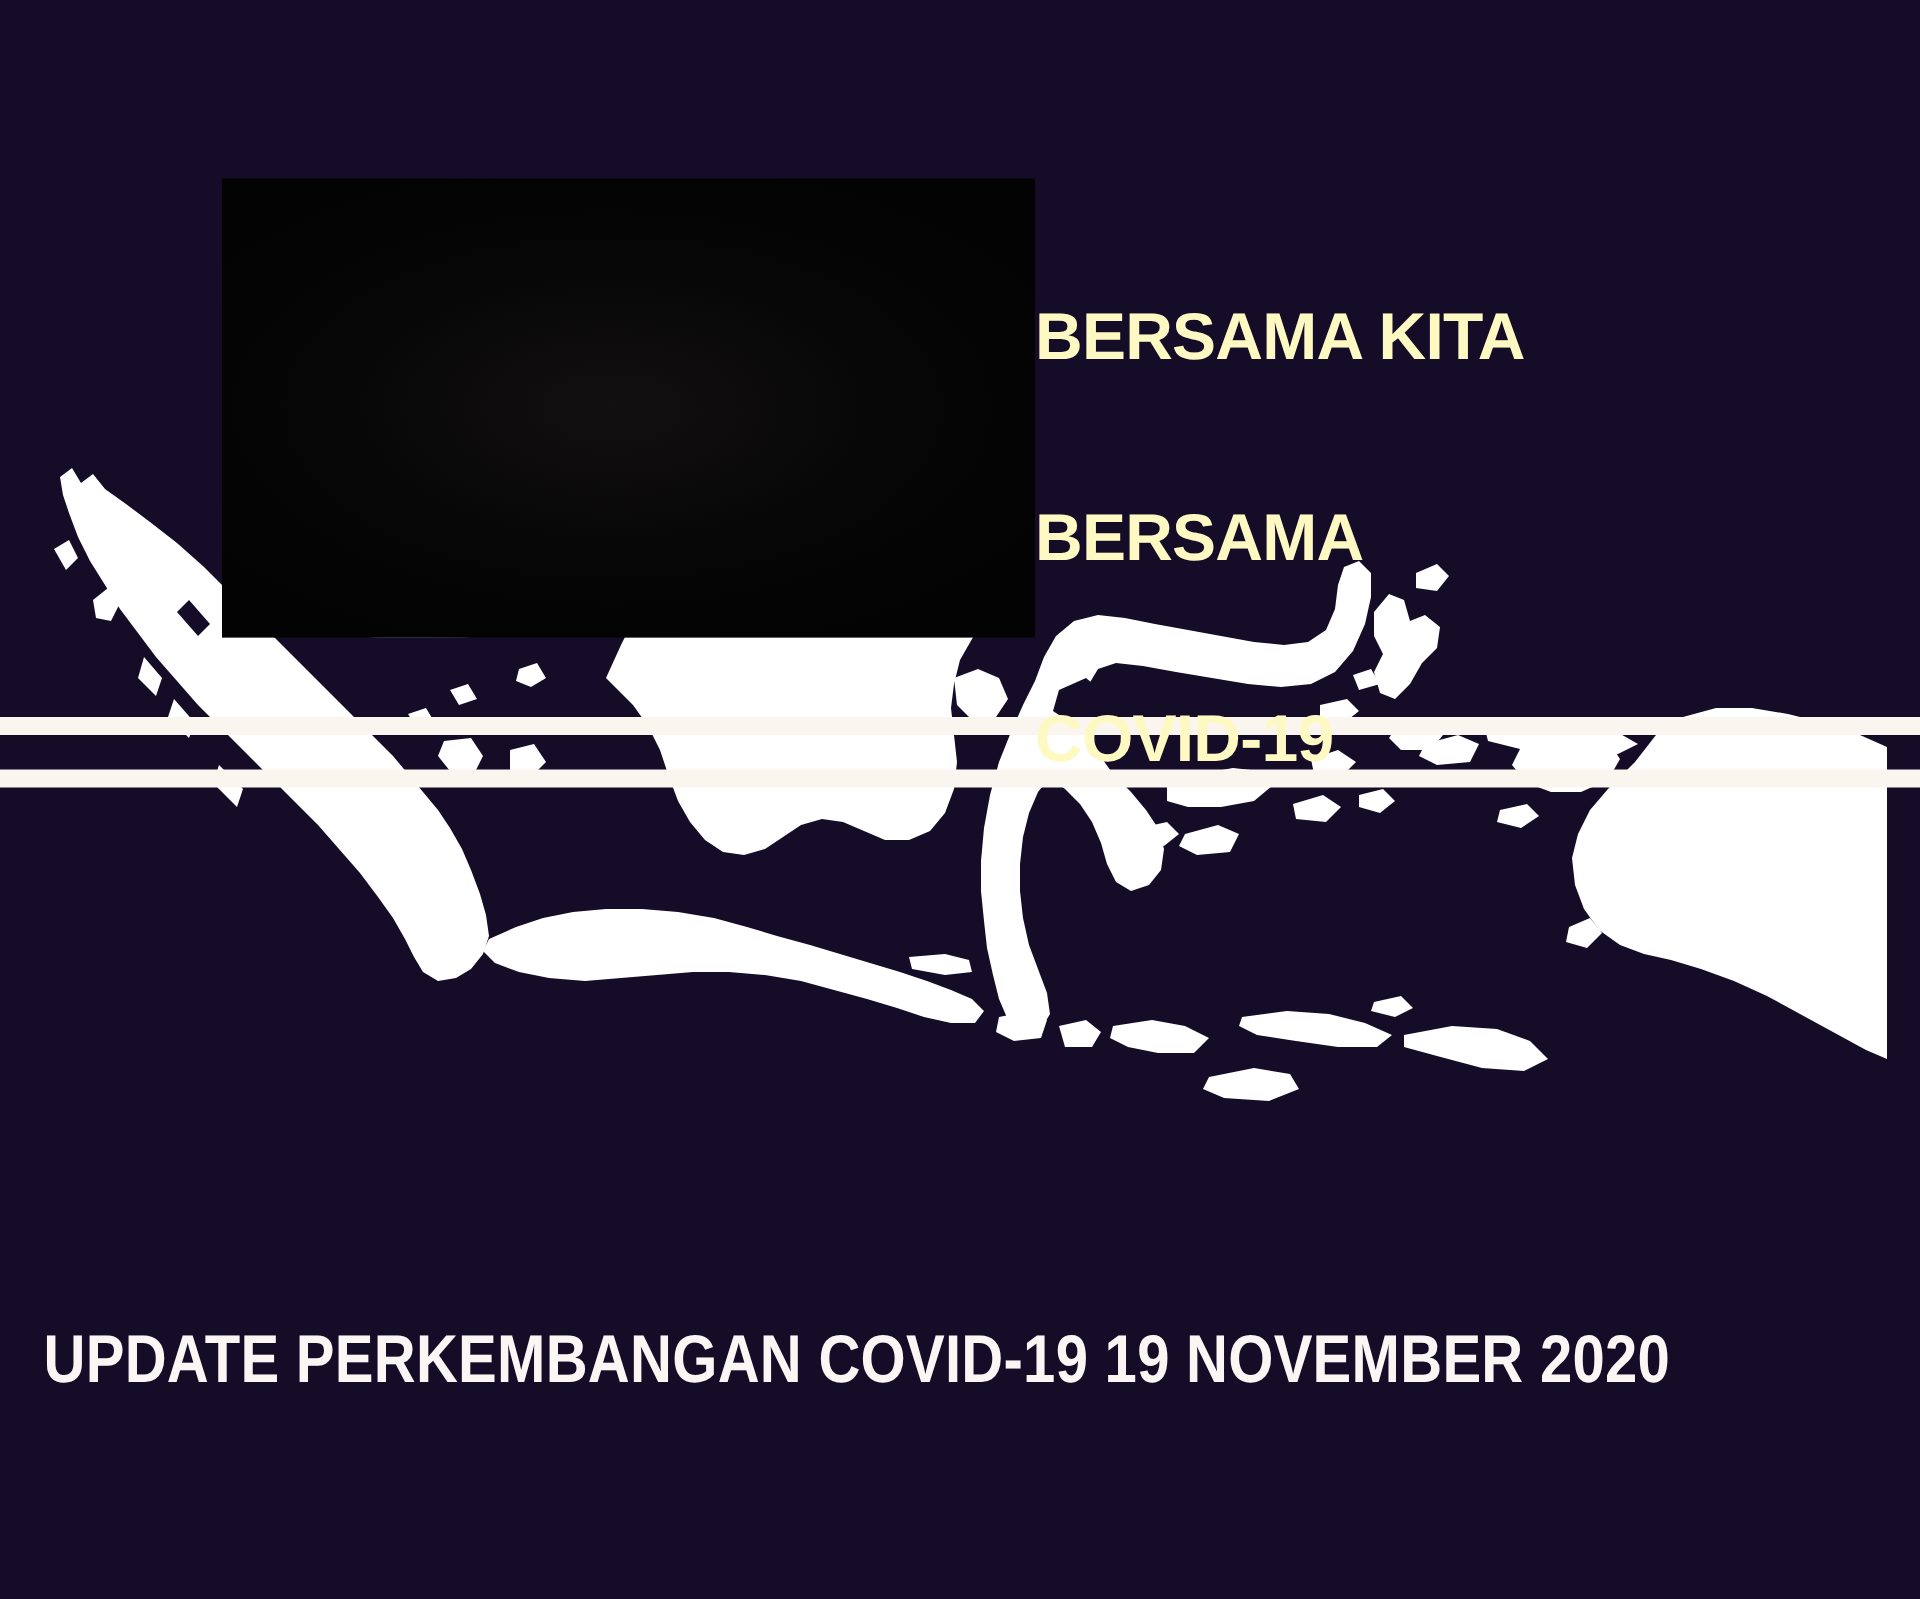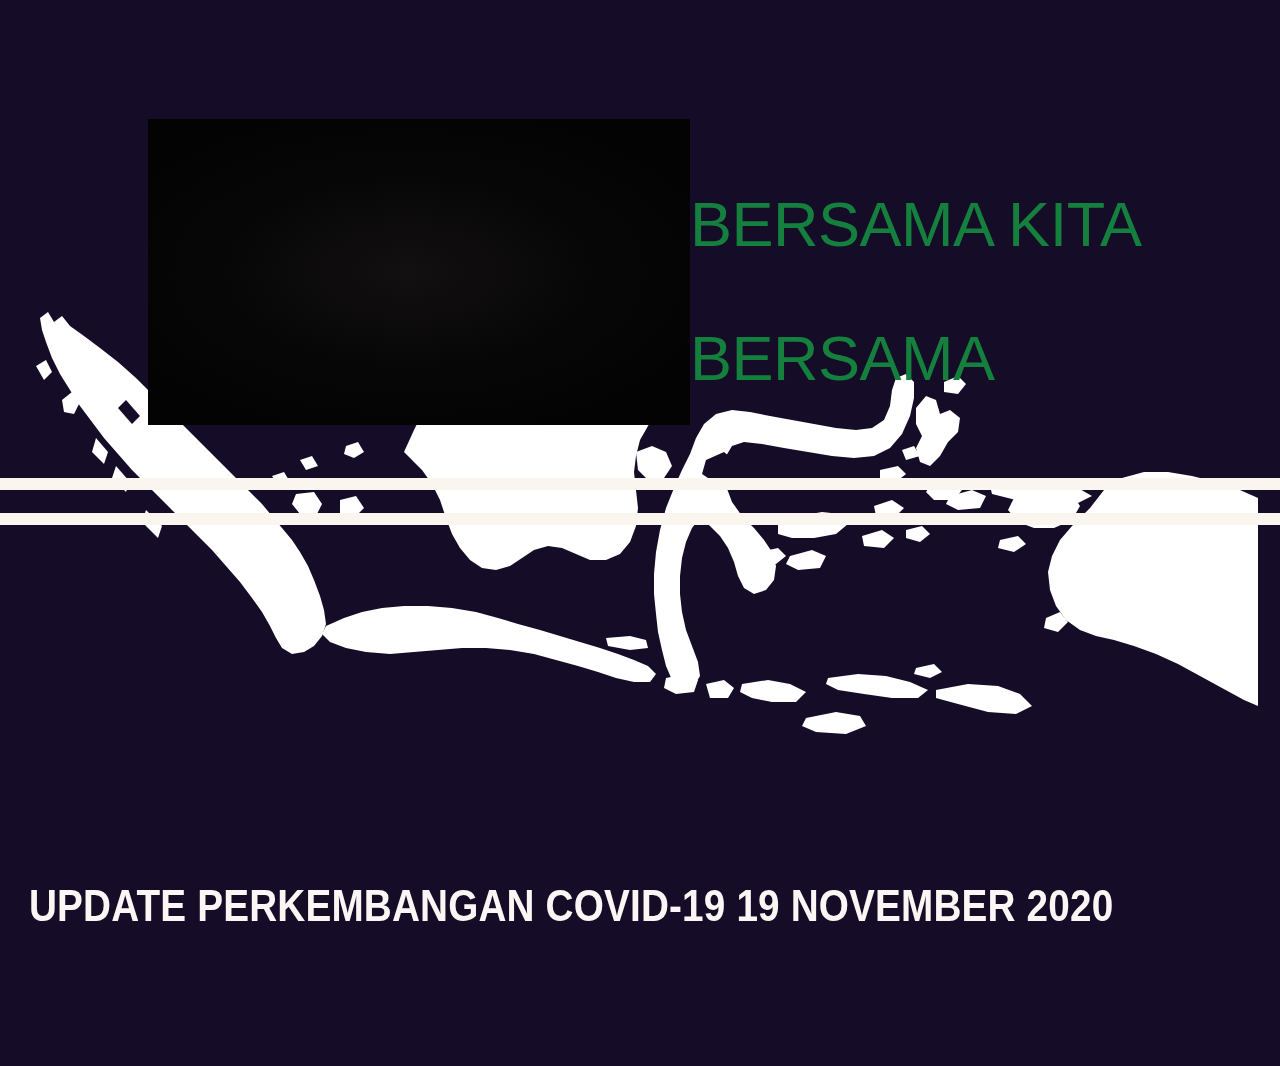--- a/index.html
+++ b/index.html
@@ -52,23 +52,23 @@
   }
   #stripe-top    { top: 478px; height: 12px; }
   #stripe-bottom { top: 513px; height: 12px; }
 
   
   #headline {
     position: absolute;
     left: 690px;
     top: 124px;
     z-index: 10;
-    color: #15803d;
-    font-size: 63px;
-    font-weight: normal;
+    color: #fef9c3;
+    font-size: 44px;
+    font-weight: bold;
     line-height: 67px;
     letter-spacing: -0.5px;
     white-space: pre-line;
   }
   #headline .hl-line { display: block; }
 
   
   #caption {
     position: absolute;
     left: 29px;
@@ -666,17 +666,18 @@
         </g>
 
         <path d="M 97,0 A 97 97 0 0 1 -48,84 A 110 110 0 0 0 97,0 Z" fill="#3a3230" opacity="0.35"></path>
       </g>
     </svg>
   </div>
 
   <div id="headline">
     <span class="hl-line">BERSAMA KITA</span>
     <span class="hl-line">BERSAMA</span>
+    <span class="hl-line">COVID-19</span>
   </div>
 
   <div id="caption">UPDATE PERKEMBANGAN COVID-19   19 NOVEMBER 2020</div>
 
 </div>
 
 </body></html>

